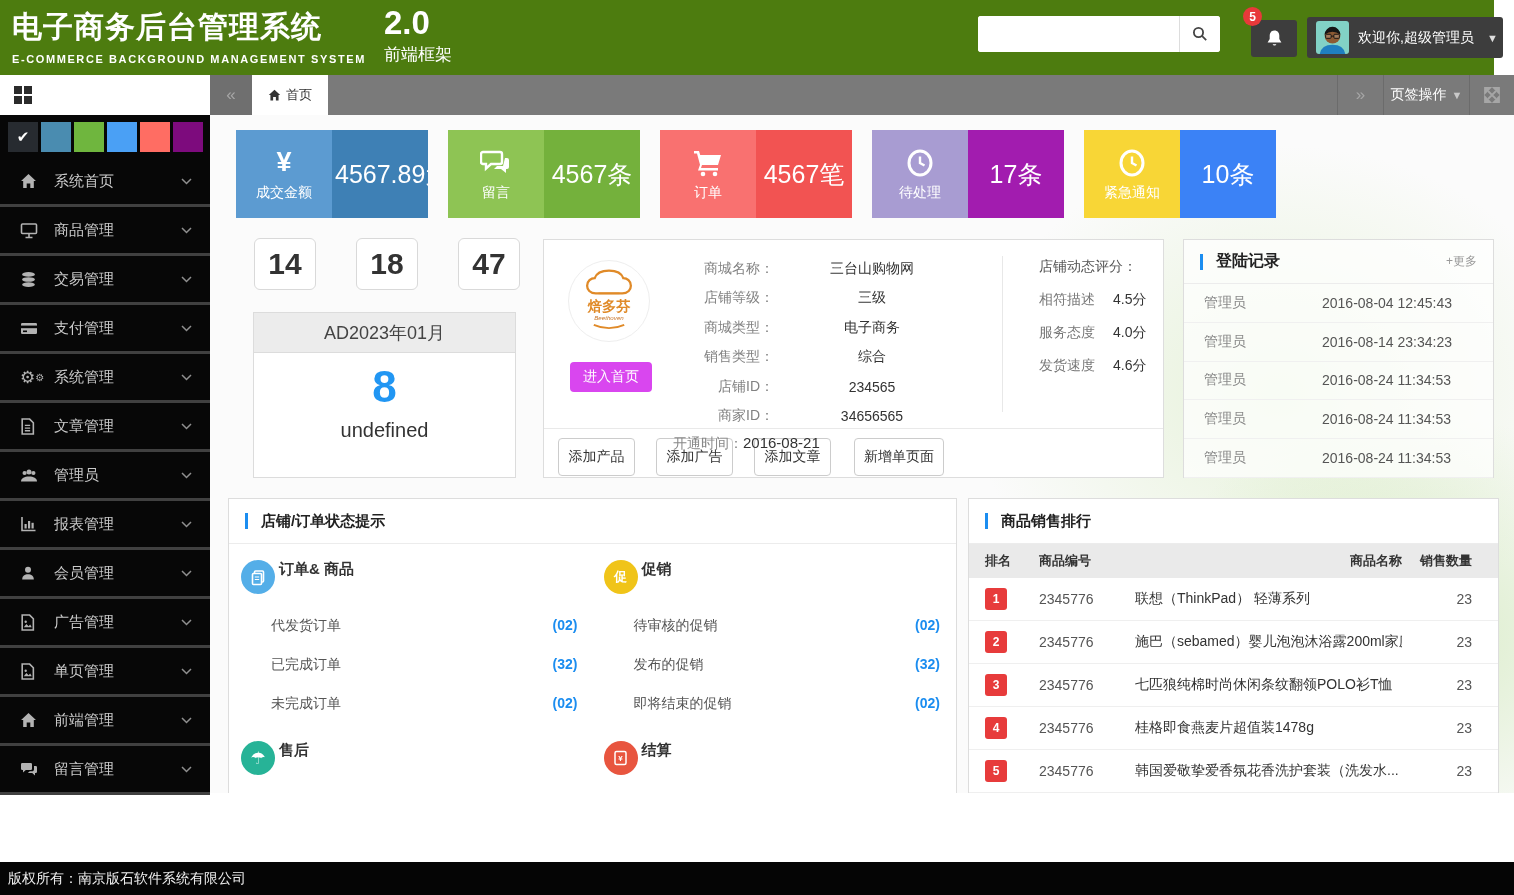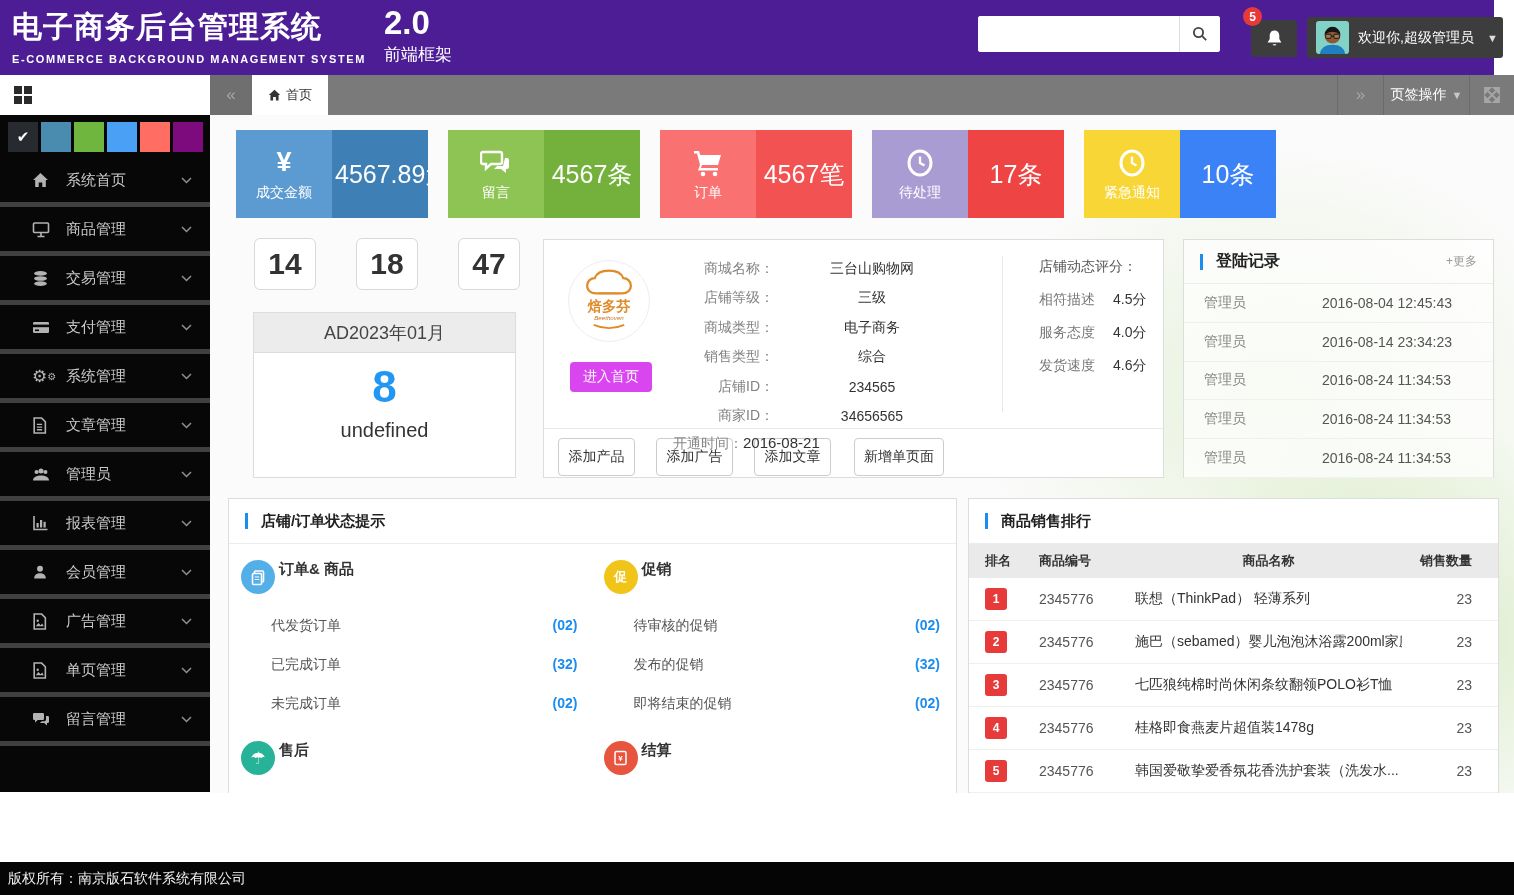--- a/index.html
+++ b/index.html
@@ -1,19 +1,19 @@
 <!DOCTYPE html>
 <html><head>
 <meta charset="utf-8">
 <style>
 *{margin:0;padding:0;box-sizing:border-box}
 body{background:#e9e9e9;font-family:"Liberation Sans",sans-serif}
 .app{position:relative;width:1514px;height:895px;background:#fff;overflow:hidden}
 
-.topbar{position:absolute;left:0;top:0;width:1494px;height:75px;background:#4c1d95;color:#fff}
+.topbar{position:absolute;left:0;top:0;width:1494px;height:75px;background:#4d7c0f;color:#fff}
 .brand{position:absolute;left:12px;top:7px;display:flex;gap:18px;align-items:flex-start}
 .brand .t{font-size:30px;font-weight:bold;letter-spacing:1px}
 .brand .s{font-size:11px;font-weight:bold;letter-spacing:1.6px;margin-top:5px}
 .brand .v{font-size:33px;font-weight:bold;line-height:32px}
 .brand .f{font-size:17px;margin-top:4px}
 .search{position:absolute;left:978px;top:16px;width:242px;height:36px;background:#fff;border-radius:3px;display:flex;overflow:hidden}
 .search input{flex:1;border:0;outline:0;padding:0 10px;font:14px "Liberation Sans",sans-serif;color:#333;background:#fff}
 .search-btn{width:42px;border:0;border-left:1px solid #ddd;background:#fff;color:#444;cursor:pointer;display:flex;align-items:center;justify-content:center}
 .bell-btn{position:absolute;left:1251px;top:20px;width:46px;height:37px;background:#3d3d3d;border:0;border-radius:3px;color:#fff;cursor:pointer;display:flex;align-items:center;justify-content:center}
 .badge{position:absolute;left:-8px;top:-13px;width:19px;height:19px;border-radius:50%;background:#e8393a;color:#fff;font-size:12px;font-weight:bold;display:flex;align-items:center;justify-content:center}
@@ -31,21 +31,21 @@
 .tb-ops{width:86px;color:#fff;font-size:14px;gap:5px}
 .tb-ops .ucaret{color:#c9c9c9;margin:0}
 .tb-full{width:45px}
 
 .sidebar{position:absolute;left:0;top:75px;width:210px;height:717px}
 .collapse{height:40px;background:#fff;display:flex;align-items:center;padding-left:14px;cursor:pointer}
 .side-body{height:677px;background:#070707}
 .swatches{display:flex;gap:3px;padding:7px 0 6px 8px}
 .sw{width:30px;height:30px;border:0;cursor:pointer}
 .sw-check{color:#fff;font-size:15px;display:flex;align-items:center;justify-content:center}
-.menu-item{height:49px;display:flex;align-items:center;padding:0 18px 0 32px;border-bottom:5px solid #404040;color:#c9c9c9;cursor:pointer}
+.menu-item{height:49px;display:flex;align-items:center;padding:0 18px 0 20px;border-bottom:3px solid #404040;color:#c9c9c9;cursor:pointer}
 .mi-icon{width:24px;color:#b3b3b3;display:flex;align-items:center}
 .mi-label{flex:1;margin-left:10px;font-size:15px}
 .mi-chev{color:#8f8f8f;display:flex}
 
 .content{position:absolute;left:210px;top:115px;width:1304px;height:678px;background:#fbfbfb;overflow:hidden}
 .blob{position:absolute;border-radius:50%}
 .blob1{left:760px;top:30px;width:620px;height:500px;background:radial-gradient(closest-side,rgba(199,228,167,.40),rgba(199,228,167,0))}
 .blob2{left:930px;top:300px;width:560px;height:440px;background:radial-gradient(closest-side,rgba(178,218,140,.45),rgba(178,218,140,0))}
 .blob3{left:140px;top:400px;width:560px;height:360px;background:radial-gradient(closest-side,rgba(205,231,180,.33),rgba(205,231,180,0))}
 
@@ -53,21 +53,21 @@
 .card{width:192px;height:88px;display:flex;color:#fff;cursor:pointer}
 .card-l{width:96px;flex:none;display:flex;flex-direction:column;align-items:center;justify-content:center;gap:5px}
 .card-ic{height:32px;display:flex;align-items:center;justify-content:center}
 .card-label{font-size:14px}
 .card-r{flex:1;display:flex;align-items:center;justify-content:center;font-size:25px;white-space:nowrap;overflow:hidden}
 .card-r.ovf{justify-content:flex-start;padding-left:3px}
 .c1l{background:#5c9bd1}.c1r{background:#3e80b5}
 .c2l{background:#8ec454}.c2r{background:#74b13c}
 .c3l{background:#f97170}.c3r{background:#f25352}
 .c4l{background:#fb8e5b}.c4r{background:#f9612c}
-.c5l{background:#a89cd2}.c5r{background:#ef4444}
+.c5l{background:#a89cd2}.c5r{background:#a21caf}
 .c6l{background:#f8d636}.c6r{background:#3b82f6}
 .yen-glyph{font-size:27px;font-weight:bold}
 
 .clocks{position:absolute;left:44px;top:123px;display:flex;gap:40px}
 .clock-box{width:62px;height:52px;background:#fff;border:1px solid #d9d9d9;border-radius:6px;display:flex;align-items:center;justify-content:center;font-size:30px;font-weight:bold;color:#333}
 .calendar{position:absolute;left:43px;top:197px;width:263px;border:1px solid #dcdcdc;background:#fff}
 .cal-head{height:40px;background:#ececec;border-bottom:1px solid #dcdcdc;display:flex;align-items:center;justify-content:center;font-size:18px;color:#444}
 .cal-body{height:124px;text-align:center;padding-top:10px}
 .cal-day{font-size:44px;font-weight:bold;color:#2196f3;line-height:48px}
 .cal-week{font-size:20px;color:#333;margin-top:8px}
@@ -109,21 +109,21 @@
 .sec-title{font-size:15px;font-weight:bold;color:#333}
 .sitem{display:flex;margin-top:21px;padding-left:30px;font-size:14px;cursor:pointer}
 .sitem .lbl{color:#555}
 .sitem .cnt{margin-left:auto;color:#1b8df0;font-weight:bold}
 .promo-char{font-size:13px;font-weight:bold}
 .umb{font-size:17px;line-height:17px}
 
 .sales{position:absolute;left:758px;top:383px;width:531px;height:330px;background:#fff;border:1px solid #ddd}
 .thead{height:34px;background:#eaeaea;display:flex;align-items:center;padding:8px 16px;font-size:13px;font-weight:bold;color:#333}
 .col-rank{width:54px}.col-sku{width:96px}.col-name{flex:1}.col-qty{width:80px;text-align:right;padding-right:10px}
-.thead .col-name{text-align:center}
+.thead .col-name{text-align:right}
 .trow{height:43px;display:flex;align-items:center;padding:0 16px;border-bottom:1px solid #efefef;font-size:14px}
 .rank-badge{width:22px;height:22px;border-radius:3px;background:#e73b3b;color:#fff;font-size:12px;font-weight:bold;display:flex;align-items:center;justify-content:center}
 .td-sku{color:#555}
 .td-name{color:#333;white-space:nowrap;overflow:hidden;cursor:pointer}
 .td-qty{color:#555}
 
 .footer{position:absolute;left:0;bottom:0;width:1514px;height:33px;background:#050505;color:#f0f0f0;font-size:14px;line-height:33px;padding-left:8px}
 svg{display:block}
 </style>
 </head>
@@ -385,20 +385,33 @@
           </span>
         <span class="mi-label">单页管理</span>
         <span class="mi-chev">
             <svg width="11" height="7" viewBox="0 0 11 7">
               <path d="M1 1l4.5 4.5L10 1" fill="none" stroke="currentColor" stroke-width="1.5"></path>
             </svg>
           </span>
       </div>
       <div class="menu-item">
         <span class="mi-icon">
+            <svg width="17" height="17" viewBox="0 0 16 16" fill="currentColor">
+              <polygon points="8,1 15,7.5 13,7.5 13,14 9.7,14 9.7,9.8 6.3,9.8 6.3,14 3,14 3,7.5 1,7.5"></polygon>
+            </svg>
+          </span>
+        <span class="mi-label">前端管理</span>
+        <span class="mi-chev">
+            <svg width="11" height="7" viewBox="0 0 11 7">
+              <path d="M1 1l4.5 4.5L10 1" fill="none" stroke="currentColor" stroke-width="1.5"></path>
+            </svg>
+          </span>
+      </div>
+      <div class="menu-item">
+        <span class="mi-icon">
             <svg width="18" height="15" viewBox="0 0 18 15" fill="currentColor">
               <path d="M1 2.2 a1.2 1.2 0 0 1 1.2 -1.2 h8.6 a1.2 1.2 0 0 1 1.2 1.2 v4.6 a1.2 1.2 0 0 1 -1.2 1.2 h-5 l-2.8 2.4 v-2.4 h-0.8 a1.2 1.2 0 0 1 -1.2 -1.2 z"></path>
               <path d="M14 4 h1.8 a1.2 1.2 0 0 1 1.2 1.2 v4.6 a1.2 1.2 0 0 1 -1.2 1.2 h-0.8 v2.4 l-2.8 -2.4 h-4.4 l2 -1.8 h3 a1.8 1.8 0 0 0 1.2 -1.6 z"></path>
             </svg>
           </span>
         <span class="mi-label">留言管理</span>
         <span class="mi-chev">
             <svg width="11" height="7" viewBox="0 0 11 7">
               <path d="M1 1l4.5 4.5L10 1" fill="none" stroke="currentColor" stroke-width="1.5"></path>
             </svg>

